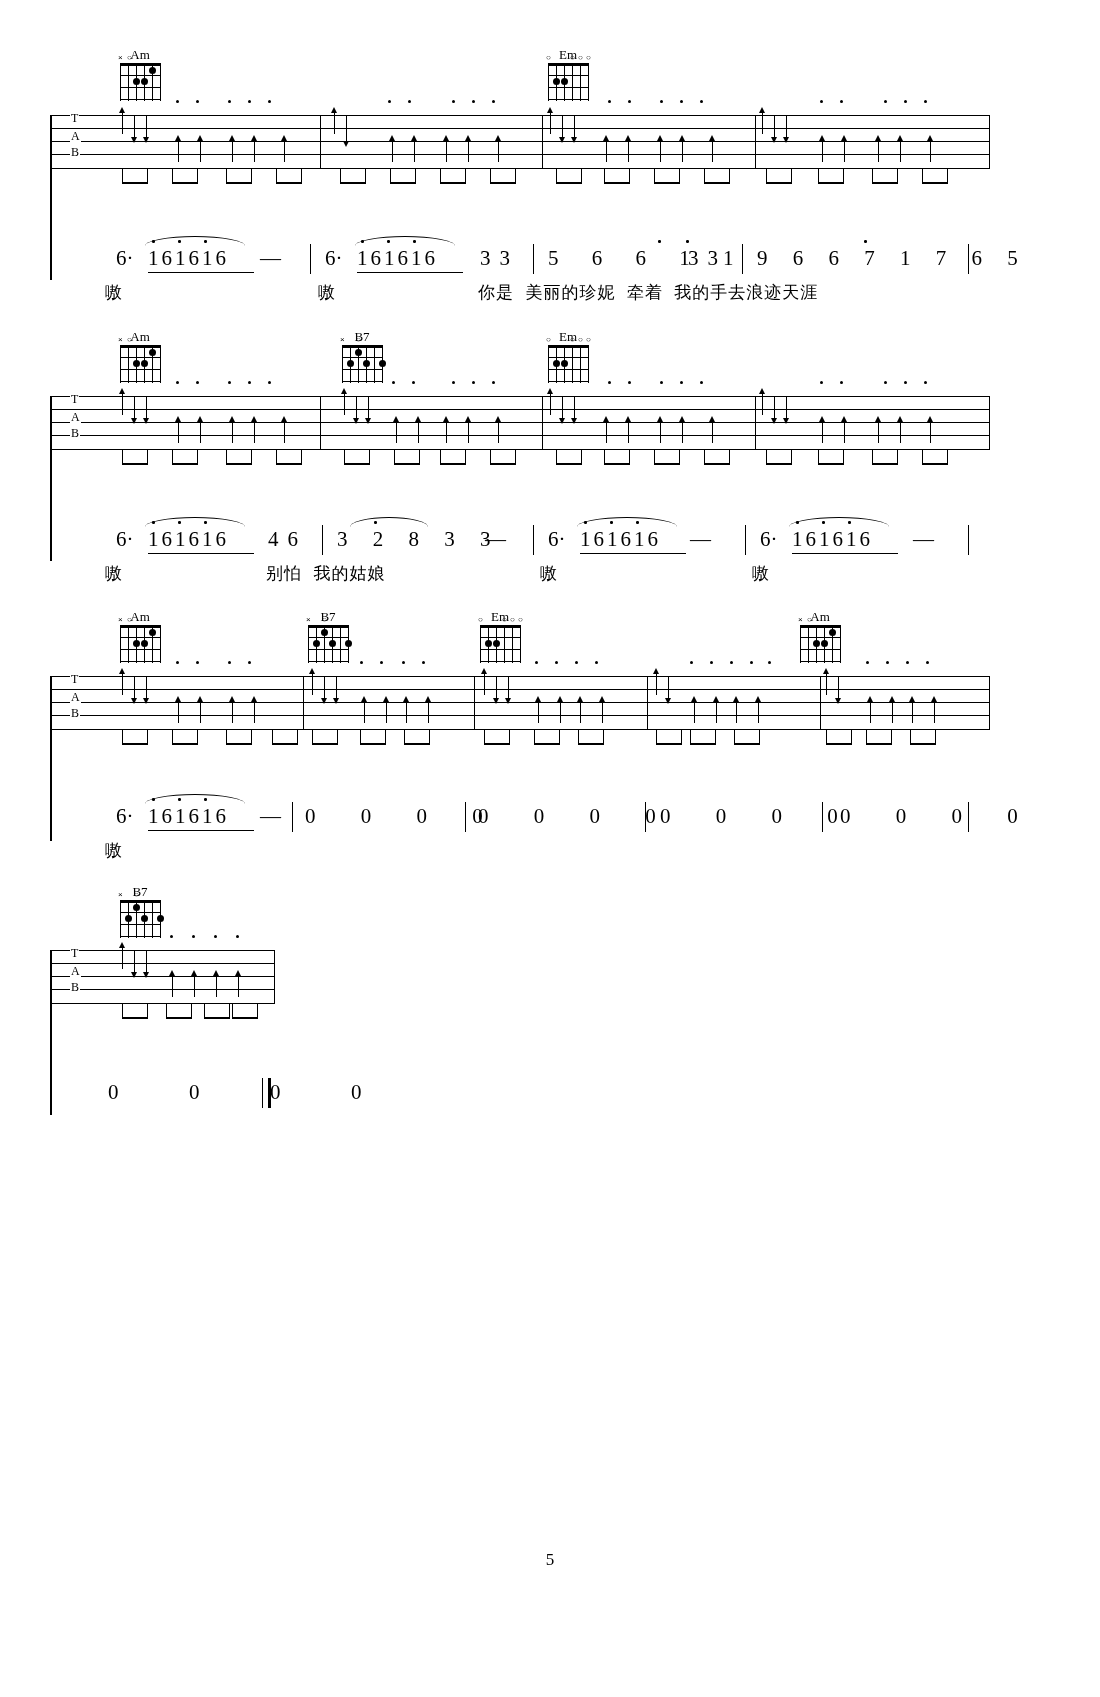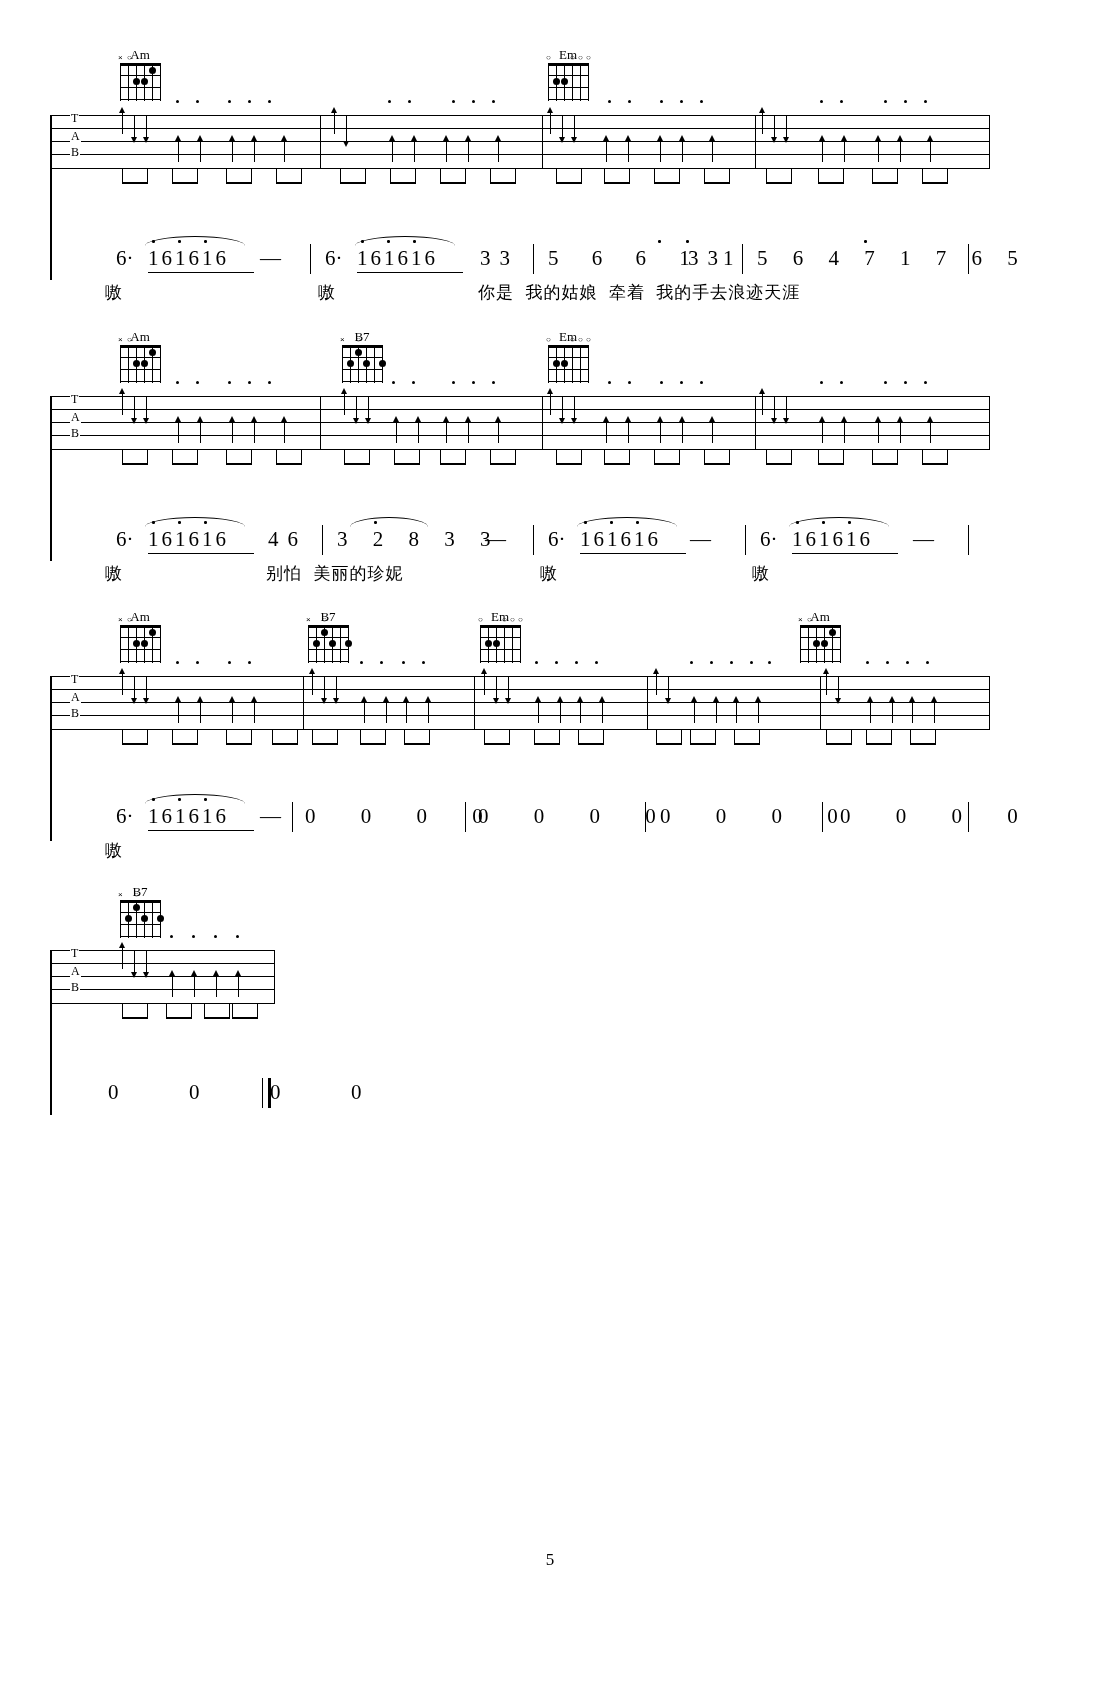--- a/index.html
+++ b/index.html
@@ -402,27 +402,27 @@
     <div class="udot" style="left:387px; top:240px;"></div>
     <div class="udot" style="left:413px; top:240px;"></div>
     <div class="numline" style="left:480px; top:248px; letter-spacing:9px;">33</div>
     <div class="vbar" style="left:533px; top:244px; height:30px;"></div>
 
     <div class="numline" style="left:548px; top:248px; letter-spacing:14px;">5 6 6 1 1</div>
     <div class="udot" style="left:658px; top:240px;"></div>
     <div class="udot" style="left:686px; top:240px;"></div>
     <div class="numline" style="left:688px; top:248px; letter-spacing:9px;">33</div>
     <div class="vbar" style="left:742px; top:244px; height:30px;"></div>
-    <div class="numline" style="left:757px; top:248px; letter-spacing:10px;">5 6 4 7 1 7 6 5</div>
+    <div class="numline" style="left:757px; top:248px; letter-spacing:10px;">9 6 6 7 1 7 6 5</div>
     <div class="udot" style="left:864px; top:240px;"></div>
     <div class="vbar" style="left:968px; top:244px; height:30px;"></div>
 
     <div class="lyricline" style="left:105px; top:284px;">嗷</div>
     <div class="lyricline" style="left:318px; top:284px;">嗷</div>
-    <div class="lyricline" style="left:478px; top:284px; letter-spacing:1px;">你是  我的姑娘  牵着  我的手去浪迹天涯</div>
+    <div class="lyricline" style="left:478px; top:284px; letter-spacing:1px;">你是  美丽的珍妮  牵着  我的手去浪迹天涯</div>
   </div>
 
   <div class="system">
 
     <div class="chord" style="left:112px; top:330px;">
       <div class="cname">Am</div>
       <div class="grid-wrap">
         <div class="omark" style="left:2px;">×</div>
         <div class="omark" style="left:11px;">○</div>
         <div class="nut"></div>
@@ -643,21 +643,21 @@
     <div class="slur" style="left:789px; top:517px; width:100px;"></div>
     <div class="numline" style="left:792px; top:529px; letter-spacing:3px;">161616</div>
     <div class="underline" style="left:792px; top:553px; width:106px;"></div>
     <div class="udot" style="left:796px; top:521px;"></div>
     <div class="udot" style="left:822px; top:521px;"></div>
     <div class="udot" style="left:848px; top:521px;"></div>
     <div class="numline" style="left:913px; top:529px;">—</div>
     <div class="vbar" style="left:968px; top:525px; height:30px;"></div>
 
     <div class="lyricline" style="left:105px; top:565px;">嗷</div>
-    <div class="lyricline" style="left:266px; top:565px; letter-spacing:1px;">别怕  美丽的珍妮</div>
+    <div class="lyricline" style="left:266px; top:565px; letter-spacing:1px;">别怕  我的姑娘</div>
     <div class="lyricline" style="left:540px; top:565px;">嗷</div>
     <div class="lyricline" style="left:752px; top:565px;">嗷</div>
   </div>
 
   <div class="system">
 
     <div class="chord" style="left:112px; top:610px;">
       <div class="cname">Am</div>
       <div class="grid-wrap">
         <div class="omark" style="left:2px;">×</div>

